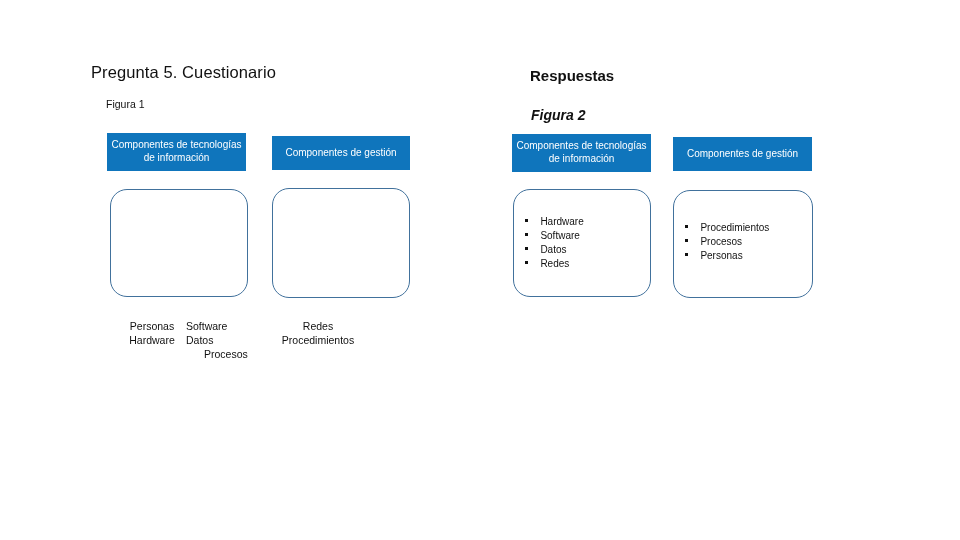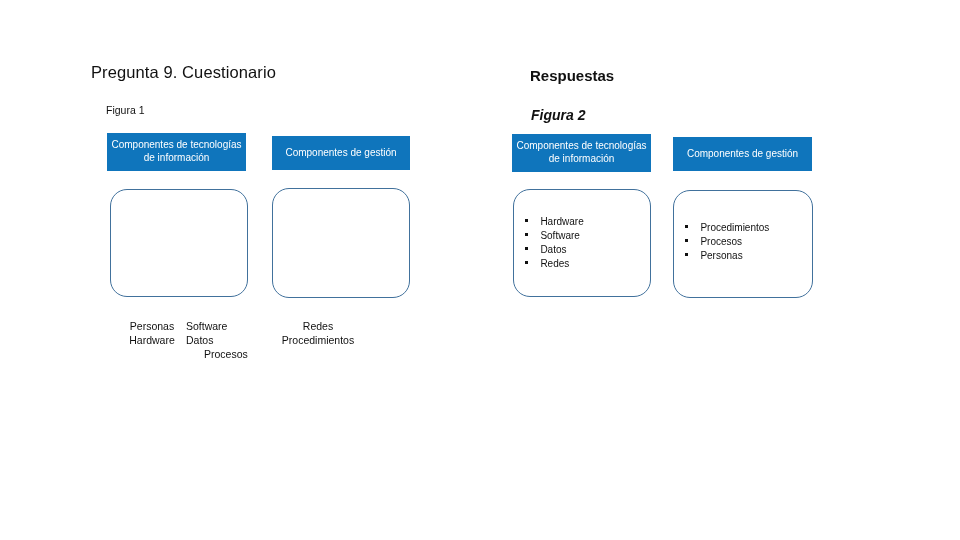--- a/index.html
+++ b/index.html
@@ -34,21 +34,21 @@
     white-space: nowrap;
     letter-spacing: .1px;
   }
   .fig-label {
     position: absolute;
     font-size: 10.5px;
     line-height: 13px;
     color: #111111;
     white-space: nowrap;
   }
-  .fig1-label { left: 106px; top: 104px; text-align: right; }
+  .fig1-label { left: 106px; top: 98px; text-align: right; }
 
   .answers-title {
     position: absolute;
     left: 530px;
     top: 70px;
     font-size: 15px;
     font-weight: bold;
     line-height: 12px;
     color: #111111;
     white-space: nowrap;
@@ -138,21 +138,21 @@
   .cap-col-2 { left: 186px; top: 320px; width: 92px; text-align: left; }
   .cap-col-3 { left: 258px; top: 320px; width: 120px; }
 
   .cap-col-2 .cap-line-indent { padding-left: 18px; }
 </style>
 </head>
 <body>
 
 <div class="slide">
 
-  <div class="page-title">Pregunta 9. Cuestionario</div>
+  <div class="page-title">Pregunta 5. Cuestionario</div>
 
   <div class="fig-label fig1-label">Figura 1</div>
 
   <div class="answers-title">Respuestas</div>
 
   <div class="fig-label fig2-label">Figura 2</div>
 
   <div class="blue-bar bar-f1-tech">Componentes de tecnologías de información</div>
 
   <div class="blue-bar bar-f1-gest">Componentes de gestión</div>

